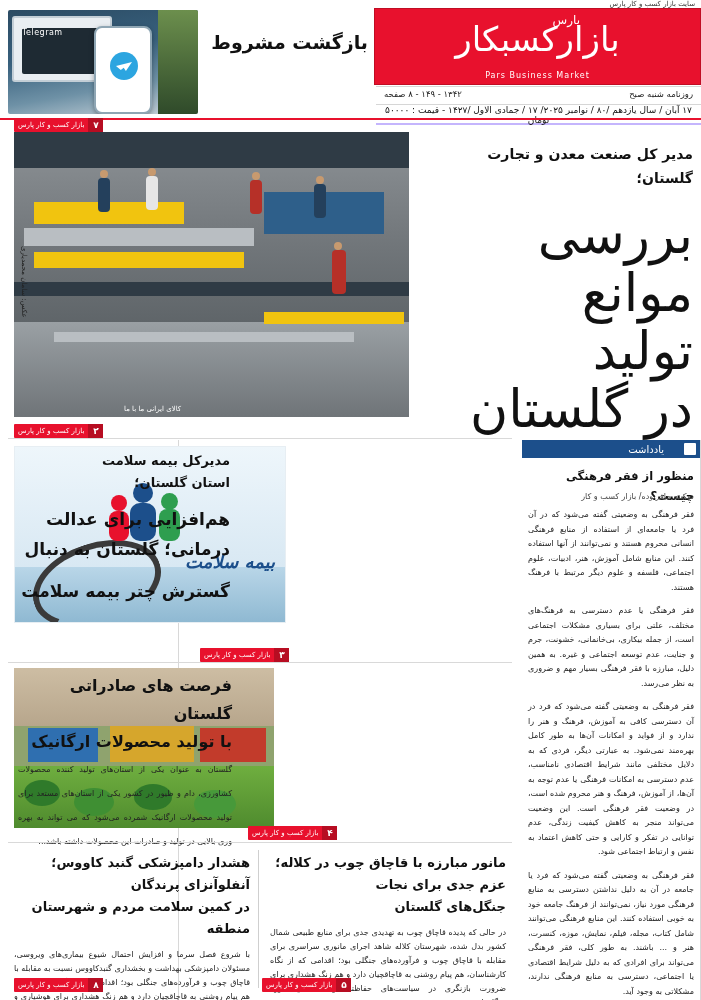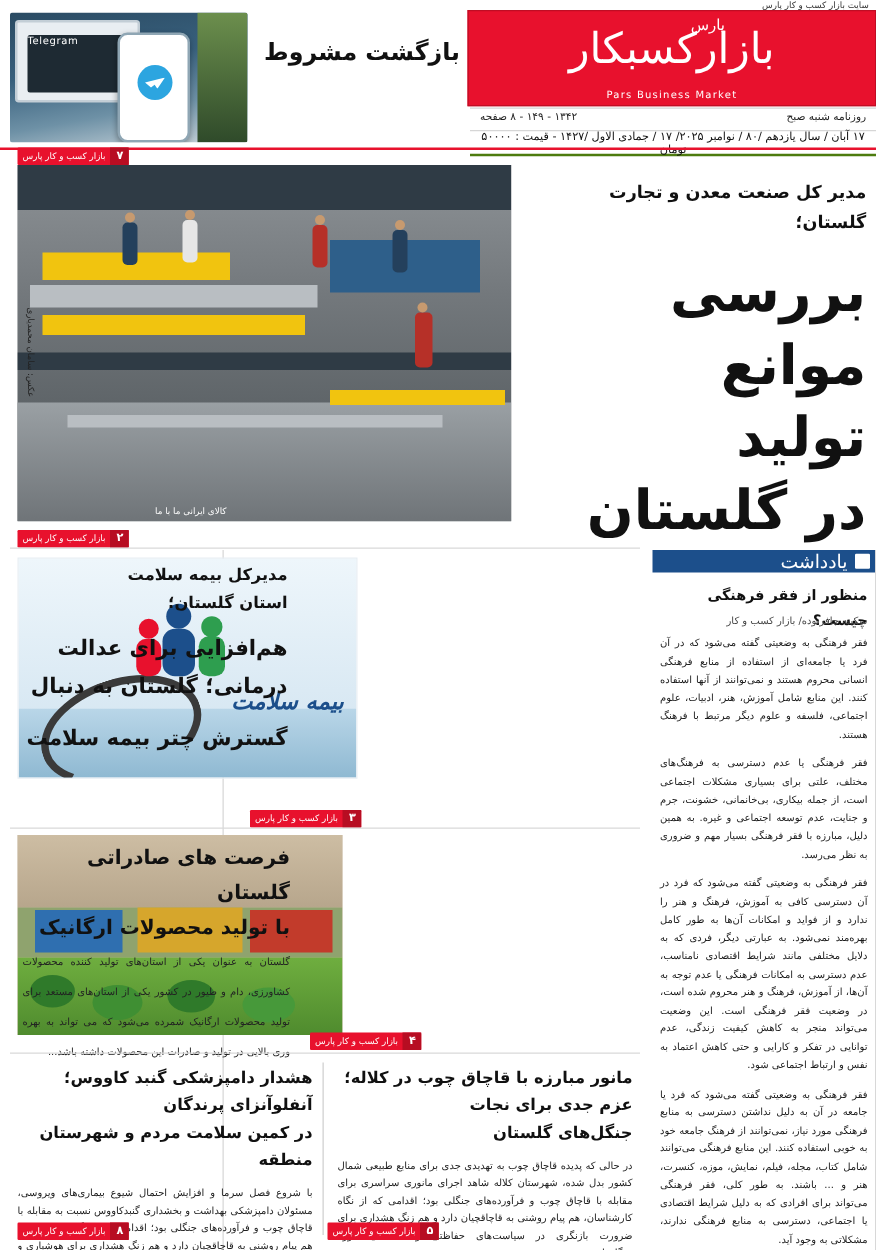--- a/index.html
+++ b/index.html
@@ -24,21 +24,21 @@
 
   .mast-right{position:absolute;right:0;top:8px;width:325px;height:108px;}
   .nameplate{position:absolute;right:0;top:0;width:325px;height:75px;background:#e8112d;border:1px solid #c00d24;}
   .np-title{position:absolute;right:8px;top:8px;left:8px;text-align:center;color:#fff;font-weight:normal;font-size:34px;line-height:44px;letter-spacing:-1px;}
   .np-kasb{color:#fff;}
   .np-pars{position:absolute;right:120px;top:4px;color:#fff;font-size:12px;}
   .np-sub{position:absolute;left:0;right:0;bottom:4px;text-align:center;color:#fff;font-size:8px;letter-spacing:1px;}
   .np-topline{position:absolute;right:6px;top:-8px;font-size:7px;color:#333;}
   .mast-bar{position:absolute;right:0;top:78px;width:325px;height:17px;border-top:1px solid #d6d6d6;border-bottom:1px solid #d6d6d6;}
   .mast-bar .cell{position:absolute;top:2px;font-size:8.5px;color:#222;}
-  .mast-date{position:absolute;right:0;top:97px;width:325px;height:16px;text-align:center;font-size:9px;color:#111;border-bottom:2px solid #4d7c0f;padding-bottom:2px;}
+  .mast-date{position:absolute;right:0;top:97px;width:325px;height:16px;text-align:center;font-size:9px;color:#111;border-bottom:2px solid #c4b5fd;padding-bottom:2px;}
 
   .mast-rule{position:absolute;left:0;top:118px;width:701px;height:2px;background:#e8112d;}
 
   
   .flag{position:absolute;height:14px;background:#e8112d;color:#fff;display:flex;align-items:center;direction:rtl;border-radius:1px;}
   .flag .num{width:15px;text-align:center;font-size:9px;font-weight:bold;background:#b70d22;height:14px;line-height:14px;}
   .flag .txt{font-size:7px;padding:0 4px;line-height:14px;white-space:nowrap;}
 
   
   .lead{position:absolute;left:0;top:124px;width:701px;height:310px;}
@@ -49,21 +49,21 @@
   .fab .mach.dark{background:#2f3b45;}
   .fab .mach.blue{background:#2e5f8a;}
   .fab .mach.grey{background:#b9bec2;}
   .fab .person{position:absolute;width:12px;height:34px;border-radius:4px;background:#24405c;}
   .fab .person i{position:absolute;left:2px;top:-8px;width:8px;height:8px;border-radius:50%;background:#c79a6f;display:block;}
   .fab .person.red{background:#b63028;}
   .fab .person.white{background:#e6e6e6;}
   .credit{position:absolute;left:2px;top:90px;width:12px;height:120px;writing-mode:vertical-rl;font-size:7px;color:#222;text-align:center;}
   .lead-text{position:absolute;right:8px;top:18px;width:276px;text-align:right;direction:rtl;}
   .kicker{font-size:14px;font-weight:bold;line-height:24px;color:#111;}
-  .lead-title{margin-top:16px;font-size:44px;font-weight:bold;line-height:58px;color:#111;}
+  .lead-title{margin-top:16px;font-size:52px;font-weight:normal;line-height:58px;color:#111;}
 
   
   .health{position:absolute;left:0;top:440px;width:520px;height:222px;}
   .health-photo{position:absolute;left:14px;top:6px;width:270px;height:175px;background:linear-gradient(180deg,#eef6fb 0%,#dbeaf4 60%,#cfe2ef 100%);overflow:hidden;border:1px solid #e7eef3;font-style:italic;}
   .logo-fam{position:absolute;left:92px;top:26px;width:92px;height:72px;}
   .logo-fam .p{position:absolute;border-radius:50%;}
   .health-text{position:absolute;right:290px;top:10px;width:212px;direction:rtl;text-align:right;}
   .h-kicker{font-size:13px;font-weight:bold;line-height:22px;}
   .h-title{margin-top:10px;font-size:17px;font-weight:bold;line-height:30px;}
 
@@ -77,21 +77,21 @@
   .box{position:absolute;top:0;height:150px;}
   .box.left{left:8px;width:248px;}
   .box.right{left:264px;width:248px;}
   .box .b-title{direction:rtl;text-align:right;font-weight:bold;font-size:13px;line-height:22px;padding:6px 6px 0 6px;}
   .box .b-body{direction:rtl;text-align:justify;font-size:8px;line-height:14px;color:#222;padding:8px 6px 0 6px;}
   .vline{position:absolute;left:258px;top:4px;width:1px;height:138px;background:#cfcfcf;}
 
   
   .col-note{position:absolute;right:0;top:440px;width:178px;height:560px;border-right:1px solid #d8d8d8;}
   .note-head{position:absolute;right:0;top:0;width:178px;height:18px;background:#1c4f8b;color:#fff;direction:rtl;display:flex;align-items:center;justify-content:flex-start;}
-  .note-head .lbl{font-size:15px;padding-right:6px;}
+  .note-head .lbl{font-size:10px;padding-right:20px;}
   .note-head .bk{width:12px;height:12px;margin-right:4px;background:#fff;border-radius:1px;}
   .note-title{position:absolute;right:6px;top:26px;width:166px;direction:rtl;text-align:right;font-size:11.5px;font-weight:bold;line-height:20px;}
   .note-byline{position:absolute;right:6px;top:52px;width:166px;direction:rtl;text-align:right;font-size:8px;color:#444;}
   .note-body{position:absolute;right:6px;top:68px;width:166px;direction:rtl;text-align:justify;font-size:8px;line-height:14.5px;color:#1a1a1a;}
   .note-body p{margin:0 0 9px 0;}
   .col-div{position:absolute;left:178px;top:440px;width:1px;height:560px;background:#d8d8d8;}
   .hr-soft{position:absolute;background:#d9d9d9;height:1px;}
 </style>
 </head>
 <body>

